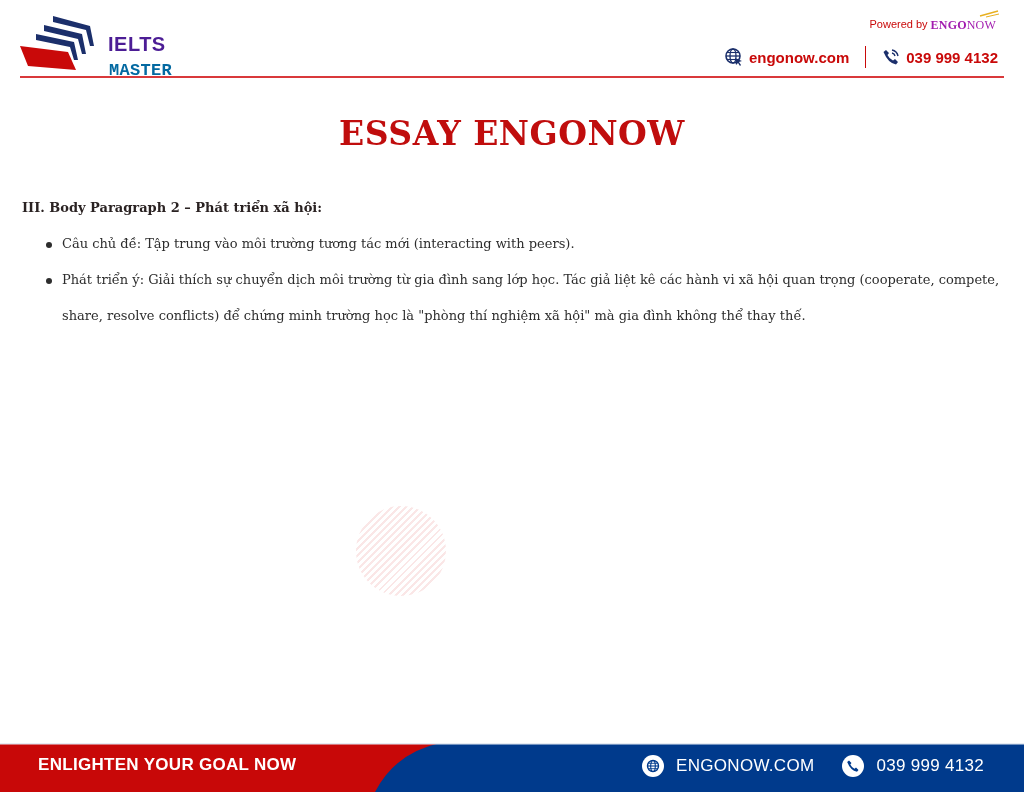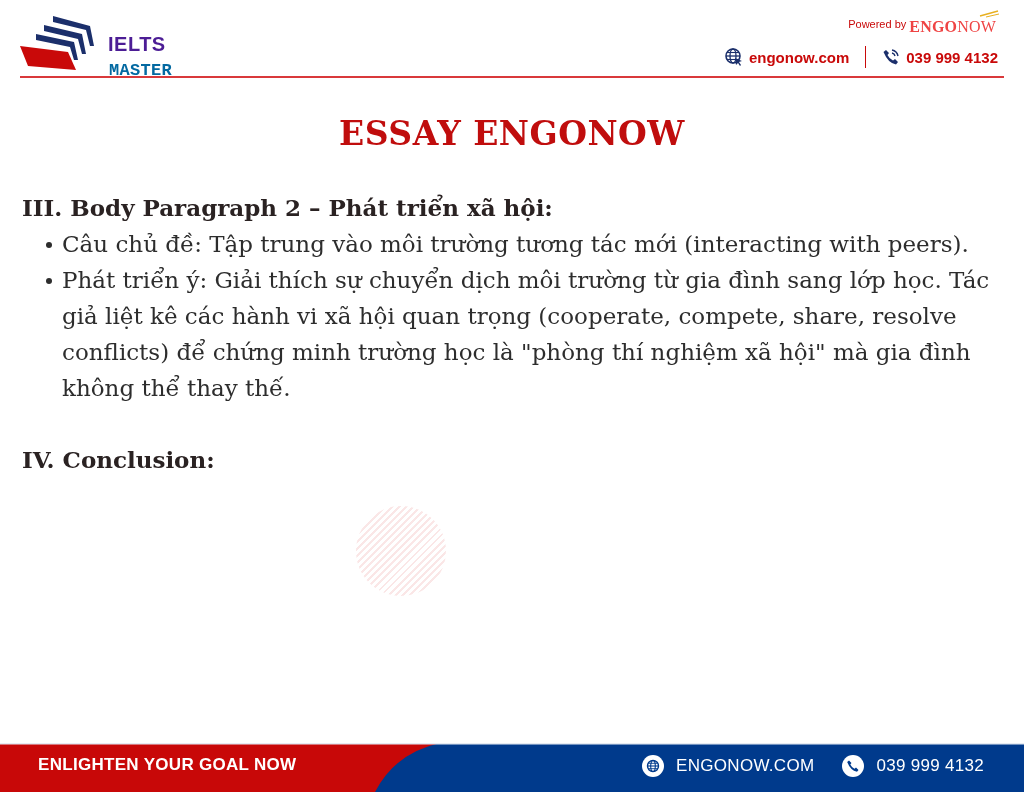--- a/index.html
+++ b/index.html
@@ -7,37 +7,37 @@
     body { position: relative; font-family: "DejaVu Serif", "Liberation Serif", serif; color: #2a2a2a; }
 
     
     .header { position: absolute; left: 0; top: 0; width: 1024px; height: 80px; }
     .logo { position: absolute; left: 20px; top: 16px; width: 170px; height: 56px; }
     .logo svg { position: absolute; left: 0; top: 0; }
     .logo-ielts { position: absolute; left: 88px; top: 14px; font-family: "Liberation Sans", sans-serif; font-weight: bold; font-size: 20px; color: #4c1d95; letter-spacing: 0.5px; line-height: 28px; }
     .logo-master { position: absolute; left: 89px; top: 46px; font-family: Liberation Mono, monospace; font-weight: bold; font-size: 17px; color: #0369a1; line-height: 18px; letter-spacing: 0.3px; }
 
     .powered { position: absolute; right: 28px; top: 18px; font-family: "Liberation Sans", sans-serif; font-size: 11px; color: #c90909; display: flex; align-items: flex-start; gap: 3px; }
-    .powered .brand { font-family: "Liberation Serif", serif; font-size: 16px; color: #ef4444; letter-spacing: 0.2px; }
+    .powered .brand { font-family: "Liberation Serif", serif; font-size: 12px; color: #a21caf; letter-spacing: 0.2px; }
     .powered .brand b { font-weight: bold; }
     .powered .brand span { font-weight: normal; }
     .spark { position: absolute; right: -4px; top: -8px; width: 22px; height: 8px; }
 
     .contact-top { position: absolute; right: 26px; top: 46px; display: flex; align-items: center; font-family: "Liberation Sans", sans-serif; font-weight: bold; font-size: 15px; color: #c90909; }
     .contact-top .item { display: flex; align-items: center; gap: 6px; }
     .contact-top .sep { width: 1px; height: 22px; background: #c90909; margin: 0 16px; }
     .icon-globe-top, .icon-phone-top { width: 18px; height: 18px; display: inline-block; }
 
     .header-rule { position: absolute; left: 20px; top: 76px; width: 984px; height: 2px; background: #d9393b; }
 
     
     .title { position: absolute; left: 0; top: 114px; width: 1024px; text-align: center; font-family: "DejaVu Serif", serif; font-weight: bold; font-size: 33px; color: #c00d0d; letter-spacing: 0.5px; }
 
     
-    .content { position: absolute; left: 22px; top: 190px; width: 990px; font-size: 23px; line-height: 36px; color: #2d2d2d; }
+    .content { position: absolute; left: 22px; top: 190px; width: 990px; font-size: 13px; line-height: 36px; color: #2d2d2d; }
     .section-heading { font-weight: bold; color: #2a2222; }
     .bullets { list-style: none; margin-left: 20px; }
     .bullets li { position: relative; padding-left: 20px; }
     .bullets li::before { content: ""; position: absolute; left: 4px; top: 16px; width: 6px; height: 6px; border-radius: 50%; background: #2d2d2d; }
     .gap { height: 36px; }
 
     .watermark { position: absolute; left: 356px; top: 506px; width: 90px; height: 90px; border-radius: 50%;
       background: repeating-linear-gradient(135deg, rgba(230,120,120,0.18) 0 2px, transparent 2px 5px); }
 
     
@@ -107,21 +107,20 @@
 
 <div class="watermark"></div>
 
 <div class="content">
   <div class="section-heading">III. Body Paragraph 2 – Phát triển xã hội:</div>
   <ul class="bullets">
     <li>Câu chủ đề: Tập trung vào môi trường tương tác mới (interacting with peers).</li>
     <li>Phát triển ý: Giải thích sự chuyển dịch môi trường từ gia đình sang lớp học. Tác giả liệt kê các hành vi xã hội quan trọng (cooperate, compete, share, resolve conflicts) để chứng minh trường học là "phòng thí nghiệm xã hội" mà gia đình không thể thay thế.</li>
   </ul>
   <div class="gap"></div>
-  <div class="section-heading">IV. Conclusion:</div>
 </div>
 
 <div class="footer">
   <svg class="footer-blue" width="1024" height="49" viewBox="0 0 1024 49">
     <rect x="0" y="0" width="1024" height="49" fill="#003a8c"></rect>
     <path d="M0 0 L440 0 Q395 10 375 49 L0 49 Z" fill="#c80808"></path>
     <rect x="0" y="0" width="1024" height="1.5" fill="#e6ebf3"></rect>
   </svg>
   <div class="footer-slogan">ENLIGHTEN YOUR GOAL NOW</div>
   <div class="footer-contact">

